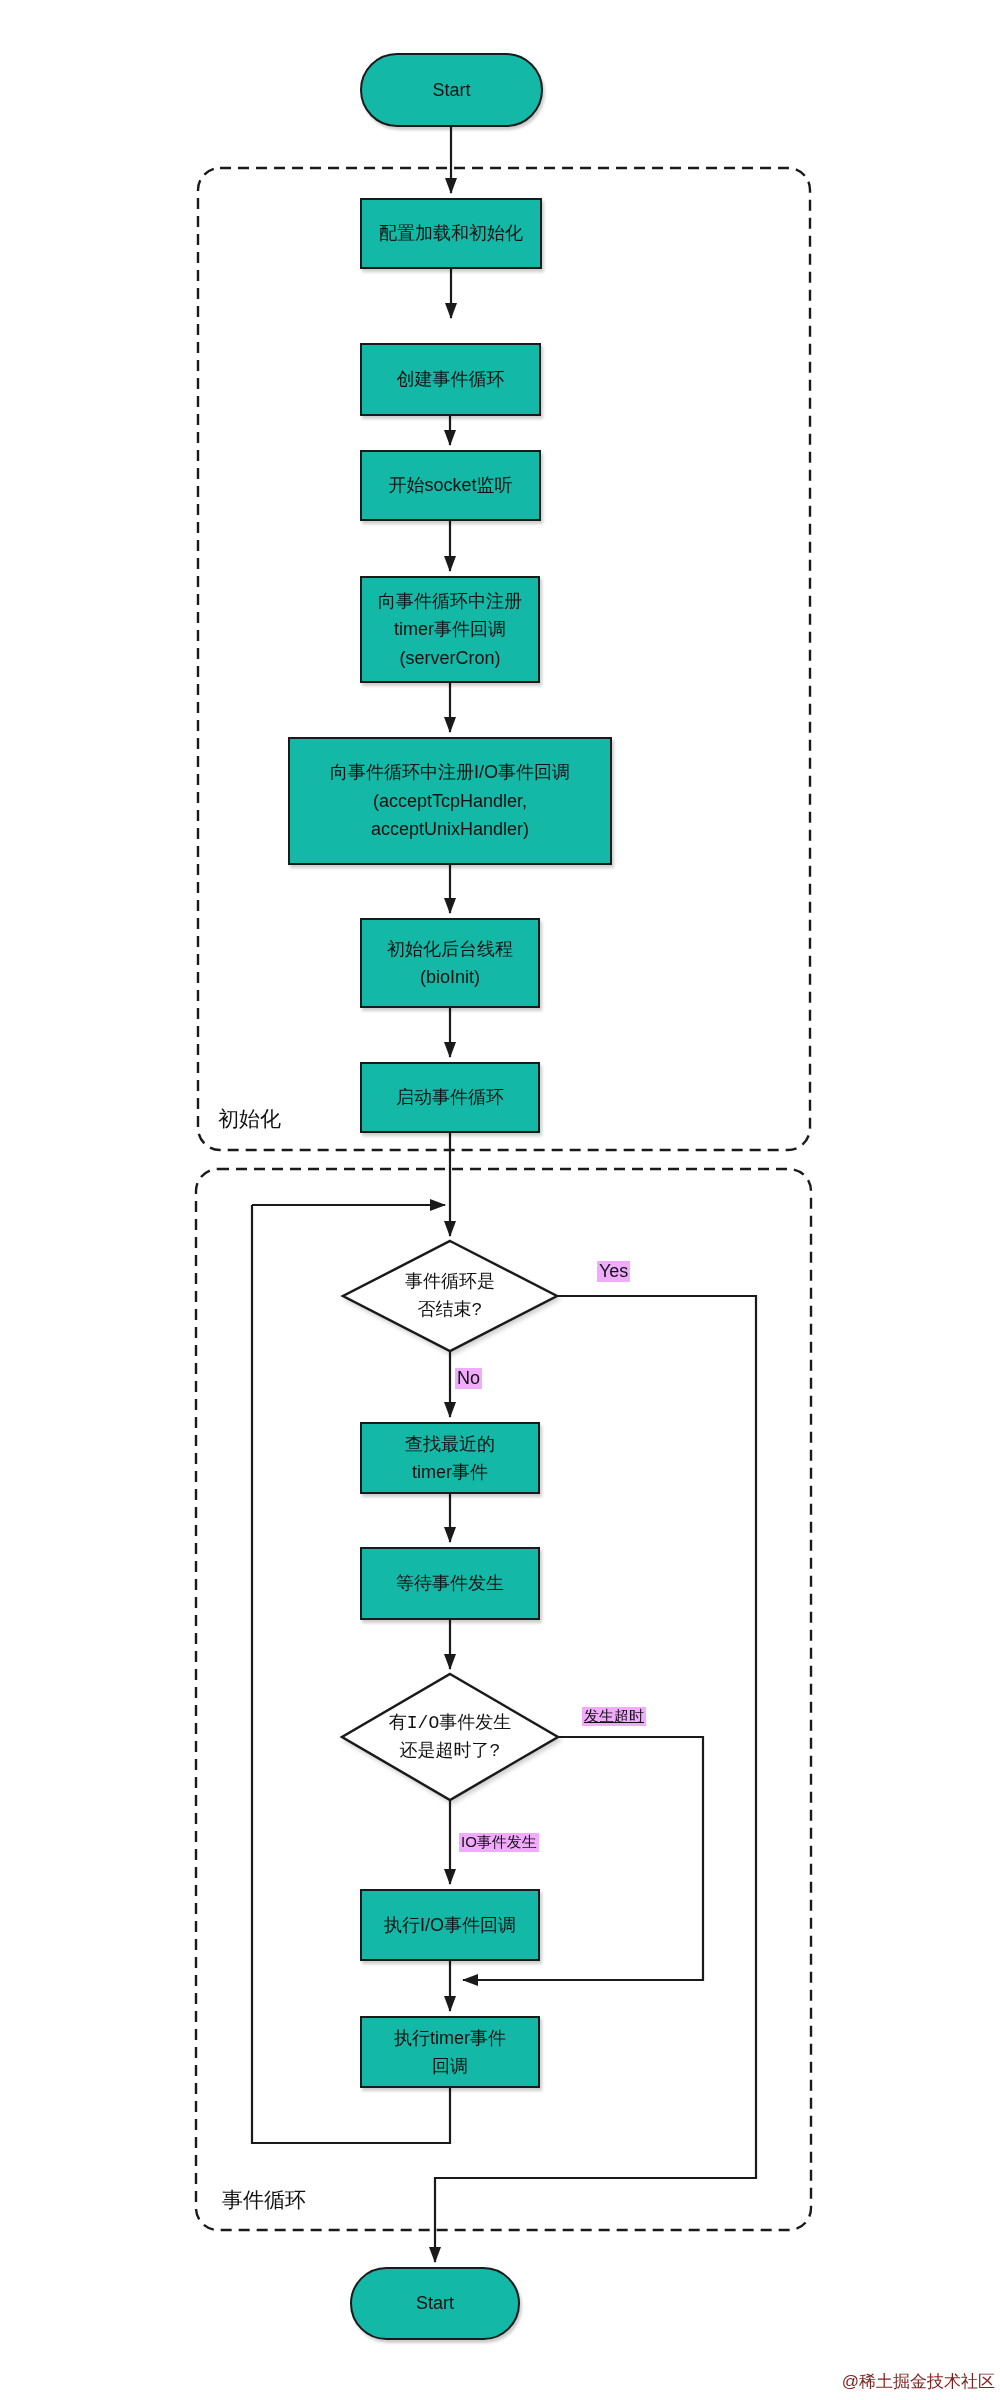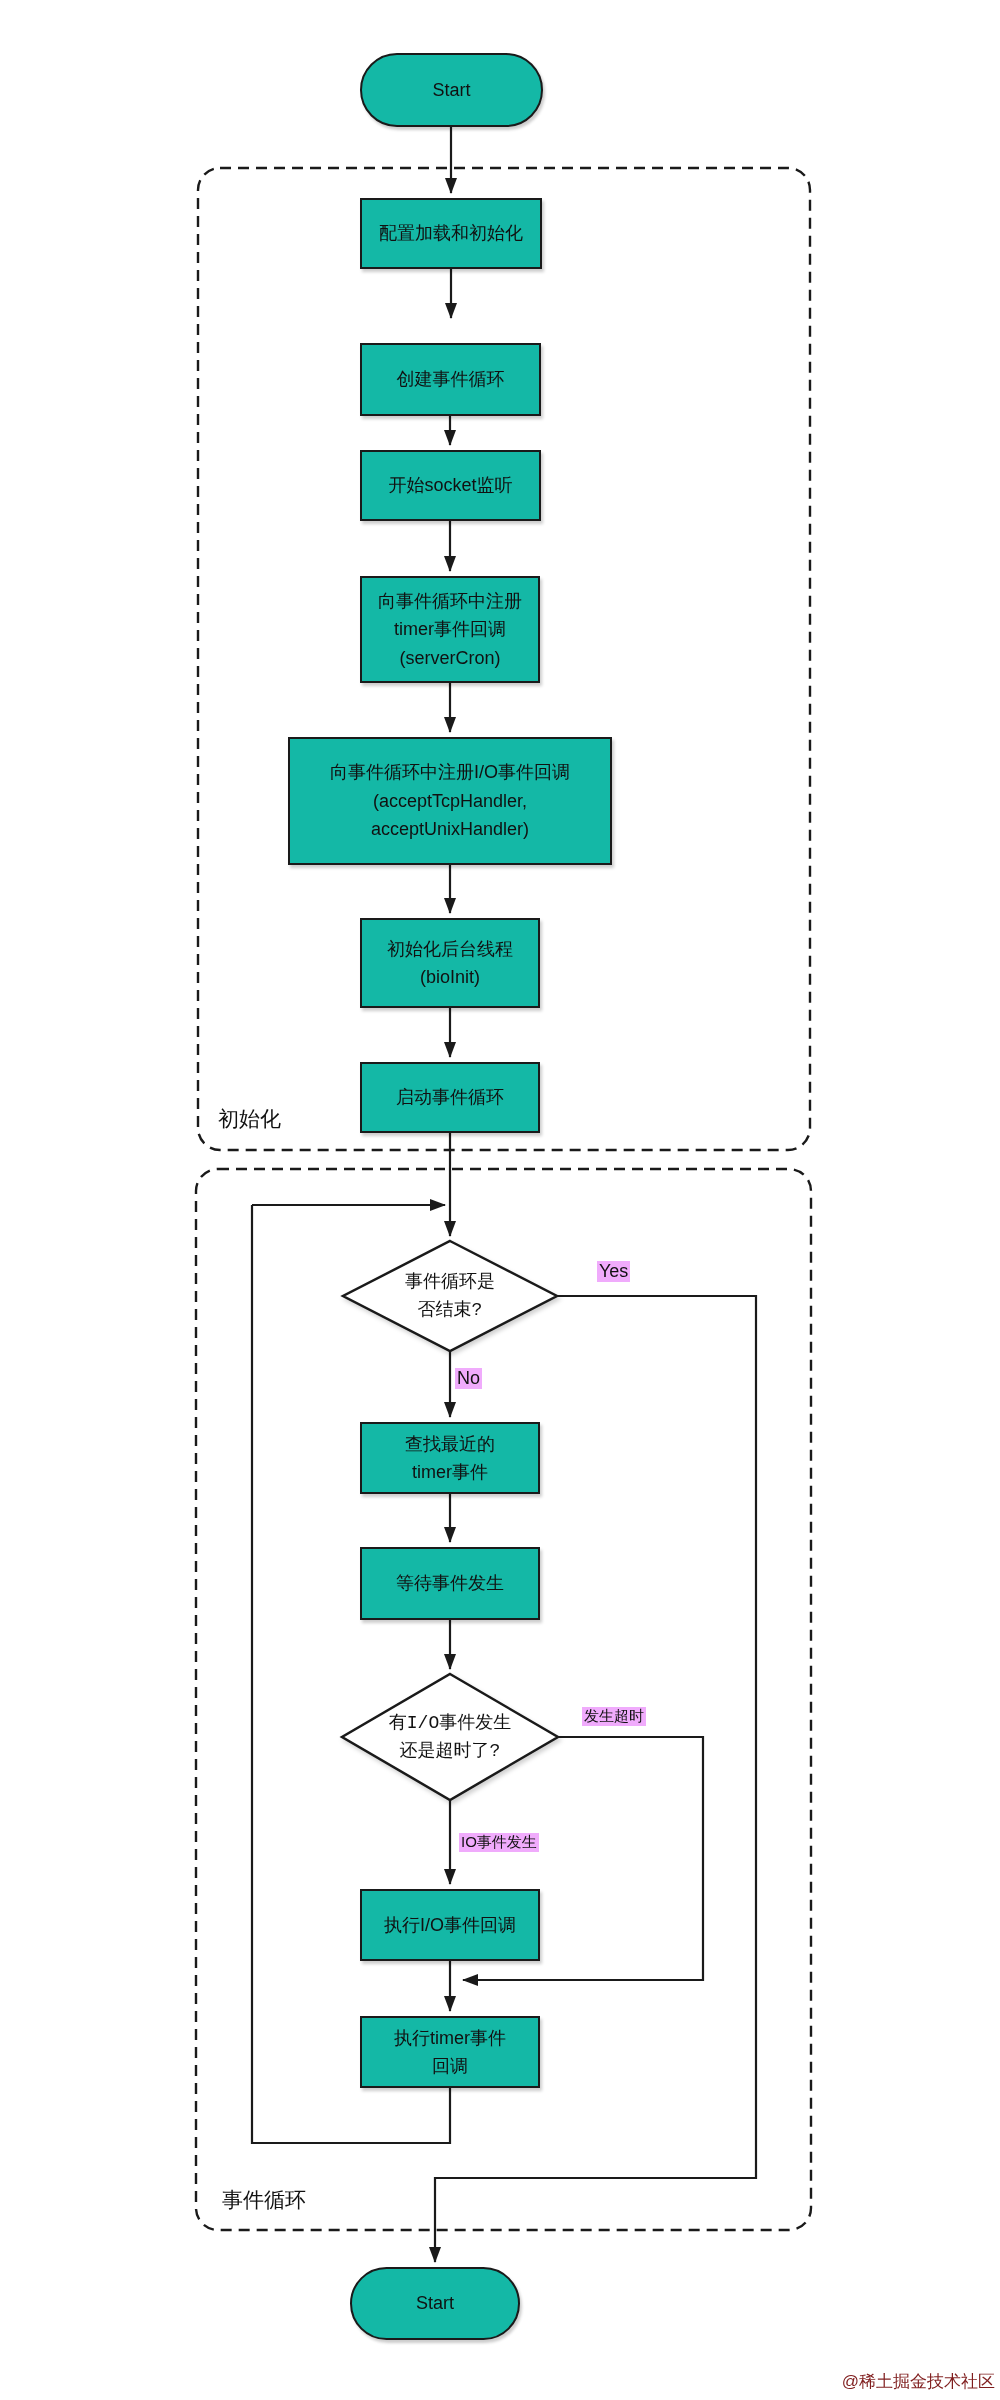--- a/index.html
+++ b/index.html
@@ -111,20 +111,20 @@
 
   <div class="node" style="left:360px; top:1547px; width:180px; height:73px;">等待事件发生</div>
   <div class="node" style="left:360px; top:1422px; width:180px; height:72px;">查找最近的
 timer事件</div>
   <div class="node" style="left:360px; top:1889px; width:180px; height:72px;">执行I/O事件回调</div>
   <div class="node" style="left:360px; top:2016px; width:180px; height:72px;">执行timer事件
 回调</div>
 
   <div class="edge-label" style="left:597px; top:1261px;">Yes</div>
   <div class="edge-label" style="left:455px; top:1368px;">No</div>
-  <div class="edge-label small" style="left:582px; top:1707px;">发生超时</div>
+  <div class="edge-label small" style="left:582px; top:1707px;text-decoration:underline;">发生超时</div>
   <div class="edge-label small" style="left:459px; top:1833px;">IO事件发生</div>
 
   <div class="group-label" style="left:218px; top:1105px;">初始化</div>
   <div class="group-label" style="left:222px; top:2186px;">事件循环</div>
 
   <div class="watermark">@稀土掘金技术社区</div>
 </div>
 
 </body></html>

